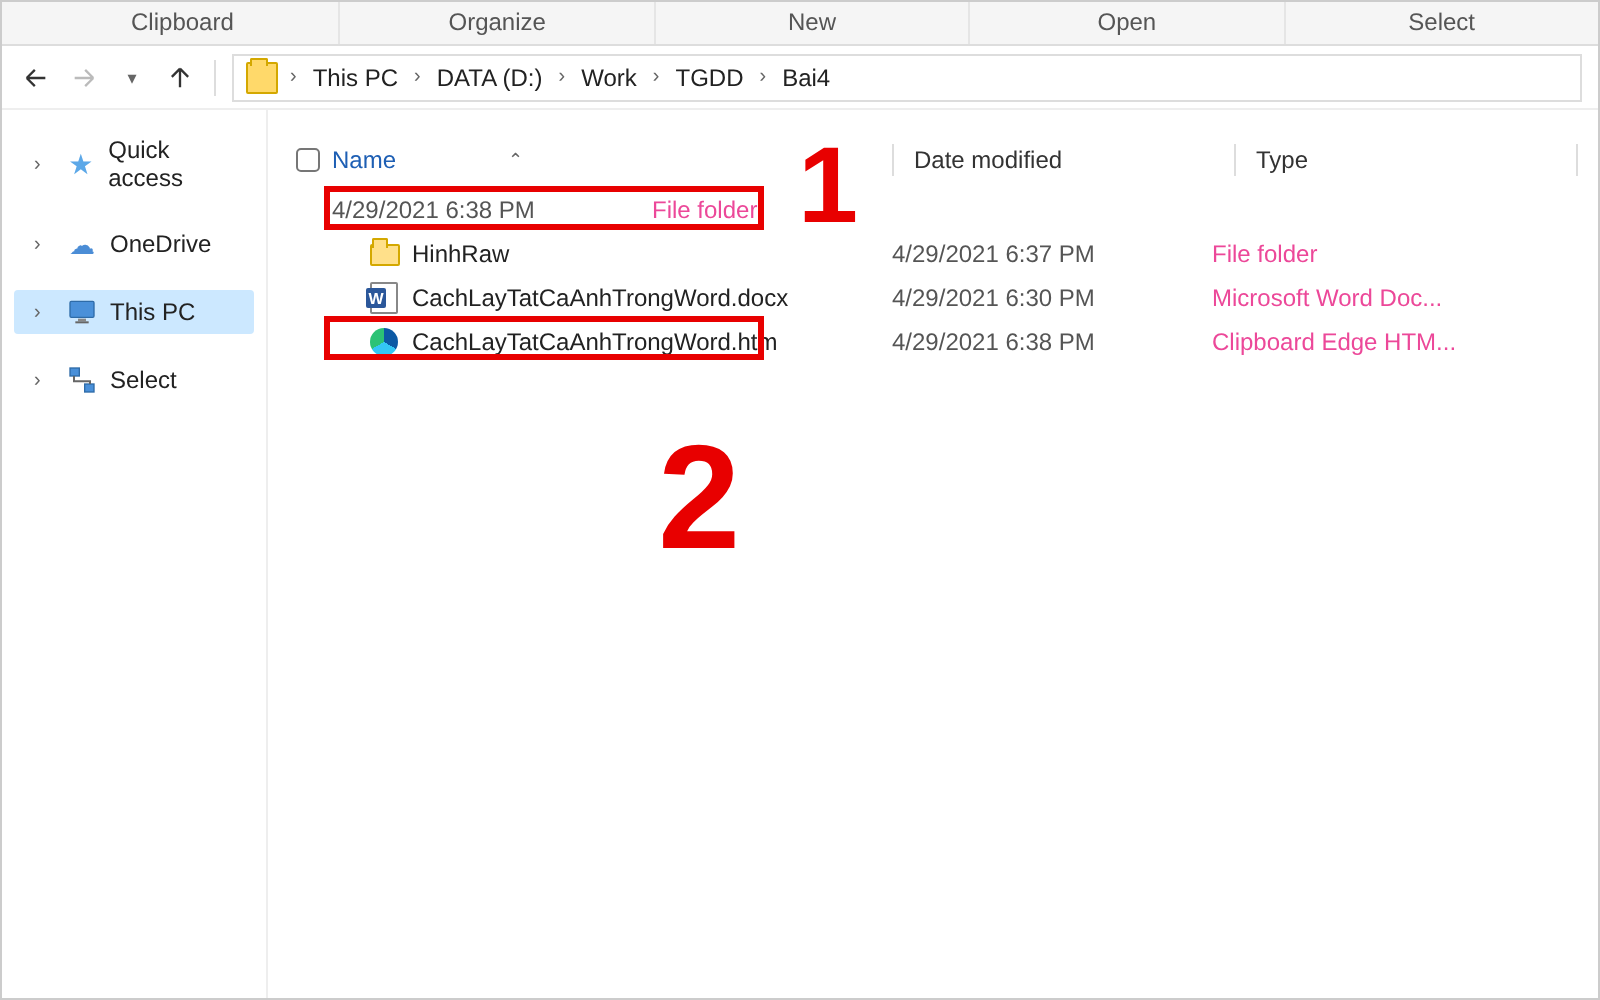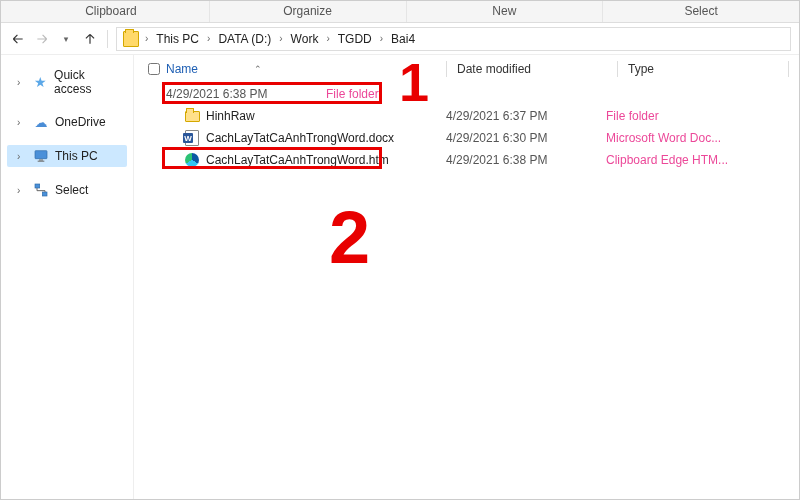--- a/index.html
+++ b/index.html
@@ -30,21 +30,21 @@
     .side-item.selected { background: #CCE8FF; }
     .side-chev { width: 10px; color: #666; font-size: 10px; }
     .side-icon { width: 16px; height: 16px; display: inline-flex; align-items: center; justify-content: center; }
     .star-icon { color: #5CA8E8; font-size: 14px; }
     .cloud-icon { color: #4B8DD6; font-size: 13px; }
     .pc-icon svg { width:16px; height:16px; }
     .net-icon { color: #4B8DD6; font-size: 13px; }
     .side-group-gap { height: 10px; }
     
     
-    .filepane { flex: 1; position: relative; }
+    .filepane { flex: 1; position: relative; margin-top: 11px; }
     .columns { display: flex; align-items: center; height: 28px; border-bottom: 1px solid transparent; padding-left: 8px; color: #333; }
     .col-check { width: 24px; display:flex; align-items:center; justify-content:center;}
     .col-check input { width:12px; height:12px; }
     .col-name { flex: 0 0 280px; display:flex; align-items:center; gap:6px; }
     .col-date { flex: 0 0 160px; }
     .col-type { flex: 0 0 160px; }
     .col-sep { width:1px; height:16px; background:#ddd; margin-right: 10px; }
     .sort-ind { font-size: 9px; color:#666; margin-left:50px; }
     
     .filerow { display: flex; align-items: center; height: 22px; padding-left: 8px; color: #222; cursor: pointer; }
@@ -64,20 +64,21 @@
     .redbox { position:absolute; border: 3px solid #E80000; pointer-events:none; }
     .rednum { position:absolute; color:#E80000; font-weight:900; pointer-events:none; font-family: Arial, sans-serif; }
   </style>
 </head>
 <body>
 
 <div class="ribbon">
   <div class="ribbon-tab">Clipboard</div>
   <div class="ribbon-tab">Organize</div>
   <div class="ribbon-tab">New</div>
+  <div class="ribbon-tab">Open</div>
   <div class="ribbon-tab">Select</div>
 </div>
 
 <div class="navbar">
   <div class="nav-arrow">
     <svg width="14" height="14" viewBox="0 0 24 24">
         <path fill="none" stroke="#333" stroke-width="2" d="M20 12H4m0 0l7-7m-7 7l7 7"></path>
       </svg>
   </div>
   <div class="nav-arrow disabled">

